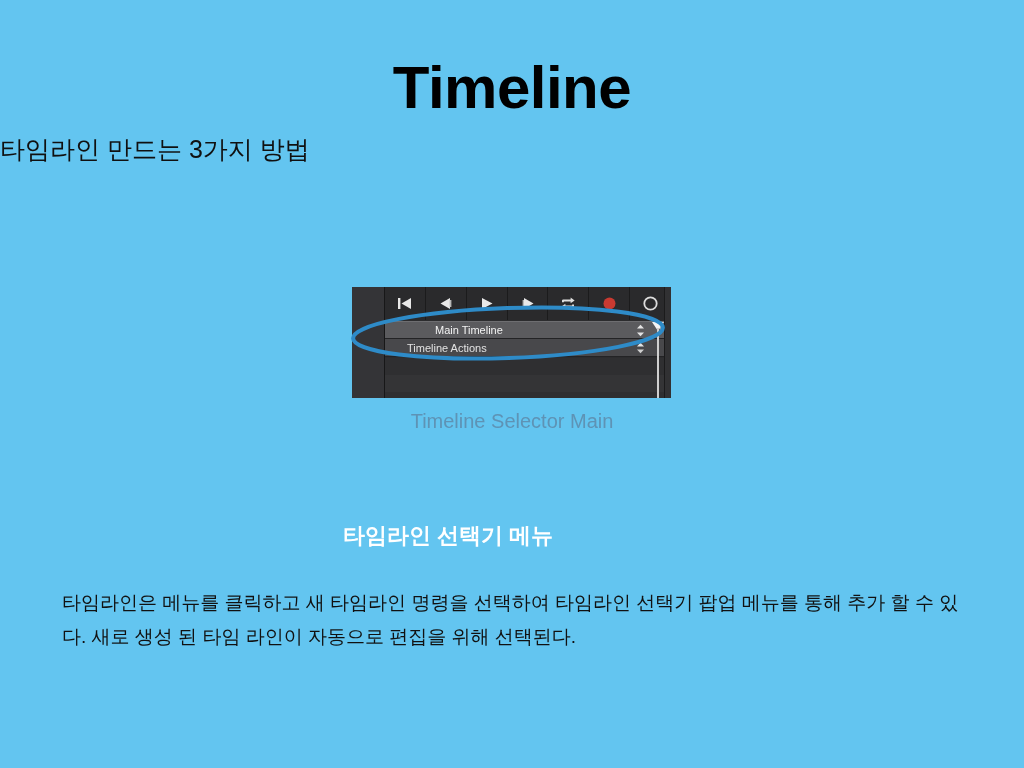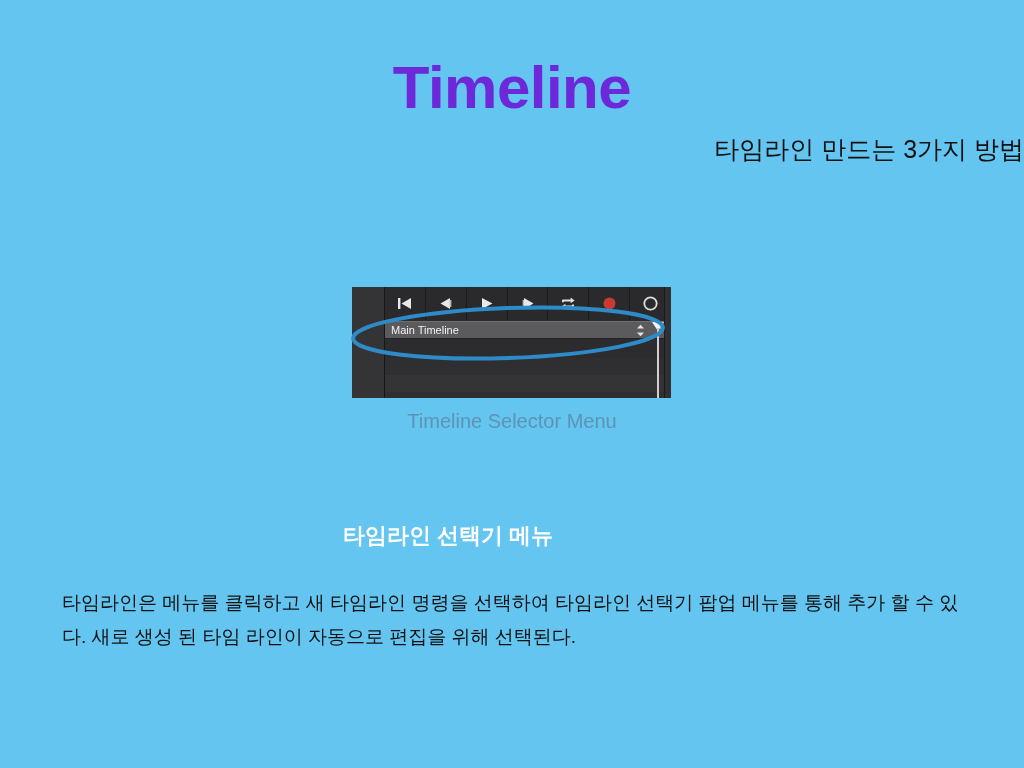--- a/index.html
+++ b/index.html
@@ -17,30 +17,30 @@
 
   
   .slide-title {
     position: absolute;
     top: 55px;
     left: 0;
     width: 1024px;
     text-align: center;
     font-size: 60px;
     font-weight: bold;
-    color: #6d28d9;
+    color: #000000;
     letter-spacing: -0.5px;
     line-height: 1.1;
   }
   .slide-subtitle {
     position: absolute;
     top: 133px;
     left: 0;
     width: 1024px;
-    text-align: right;
+    text-align: left;
     font-size: 25px;
     font-weight: normal;
     color: #101010;
   }
 
   
   .figure {
     position: absolute;
     left: 352px;
     top: 287px;
@@ -102,21 +102,21 @@
   .sel-row.actions {
     top: 52px;
     background: #48484b;
     border-bottom: 1px solid #232325;
   }
   .sel-label {
     font-size: 11px;
     color: #f2f2f2;
     white-space: nowrap;
   }
-  .sel-row.main .sel-label { padding-left: 6px; font-weight: 500; }
+  .sel-row.main .sel-label { padding-left: 6px; font-weight: 500; margin-left: 44px; }
   .sel-row.actions .sel-label { padding-left: 22px; color: #e2e2e2; }
   .stepper {
     margin-left: auto;
     margin-right: 26px;
     display: flex;
     flex-direction: column;
     align-items: center;
     justify-content: center;
     line-height: 0;
   }
@@ -297,37 +297,46 @@
     <div class="sel-row main">
       <span class="sel-label">Main Timeline</span>
       <span class="stepper">
         <svg width="9" height="13" viewBox="0 0 9 13">
           <polygon points="4.5,0.8 8,4.6 1,4.6" fill="#e4e4e4"></polygon>
           <polygon points="4.5,12.2 8,8.4 1,8.4" fill="#e4e4e4"></polygon>
         </svg>
       </span>
     </div>
 
+    <div class="sel-row actions">
+      <span class="sel-label">Timeline Actions</span>
+      <span class="stepper">
+        <svg width="9" height="12" viewBox="0 0 9 12">
+          <polygon points="4.5,0.8 8,4.4 1,4.4" fill="#e4e4e4"></polygon>
+          <polygon points="4.5,11.2 8,7.6 1,7.6" fill="#d0d0d0"></polygon>
+        </svg>
+      </span>
+    </div>
 
     <div class="track-row r1"></div>
     <div class="track-row r2"></div>
     <div class="track-row r3"></div>
 
     <div class="playhead-col">
       <div class="playhead-head"></div>
       <div class="playhead-line"></div>
       <div class="playhead-num">0</div>
     </div>
 
     <div class="right-edge"></div>
 
   </div>
 </div>
 
 <svg class="annot-ellipse" viewBox="0 0 318 56">
   <ellipse cx="159" cy="28" rx="155" ry="25" fill="none" stroke="#2e8bc8" stroke-width="4" transform="rotate(-2 159 28)"></ellipse>
 </svg>
 
-<div class="figure-caption">Timeline Selector Menu</div>
+<div class="figure-caption">Timeline Selector Main</div>
 
 <div class="section-heading">타임라인 선택기 메뉴</div>
 
 <div class="body-text">타임라인은 메뉴를 클릭하고 새 타임라인 명령을 선택하여 타임라인 선택기 팝업 메뉴를 통해 추가 할 수 있다. 새로 생성 된 타임 라인이 자동으로 편집을 위해 선택된다.</div>
 
 </body></html>

